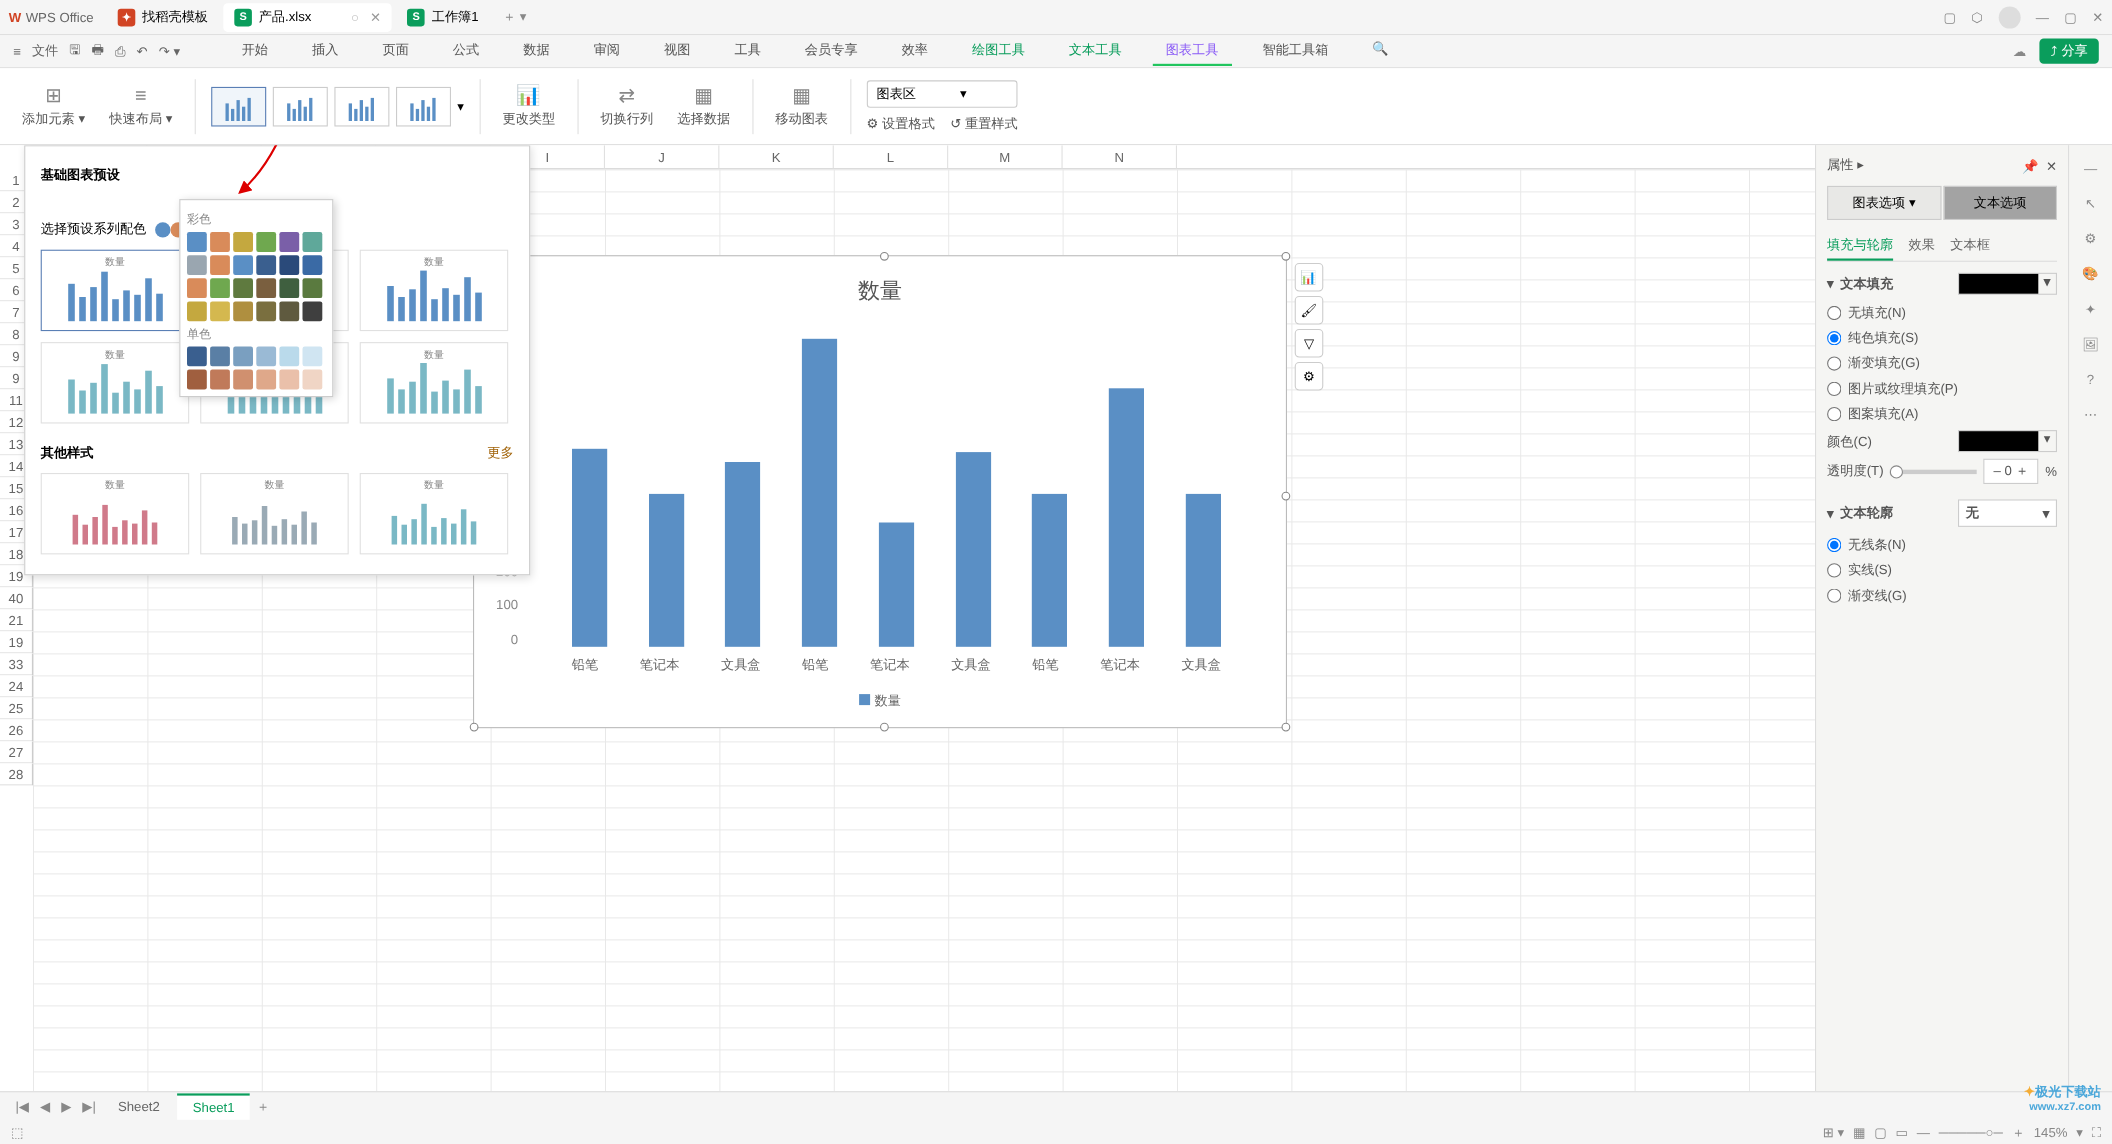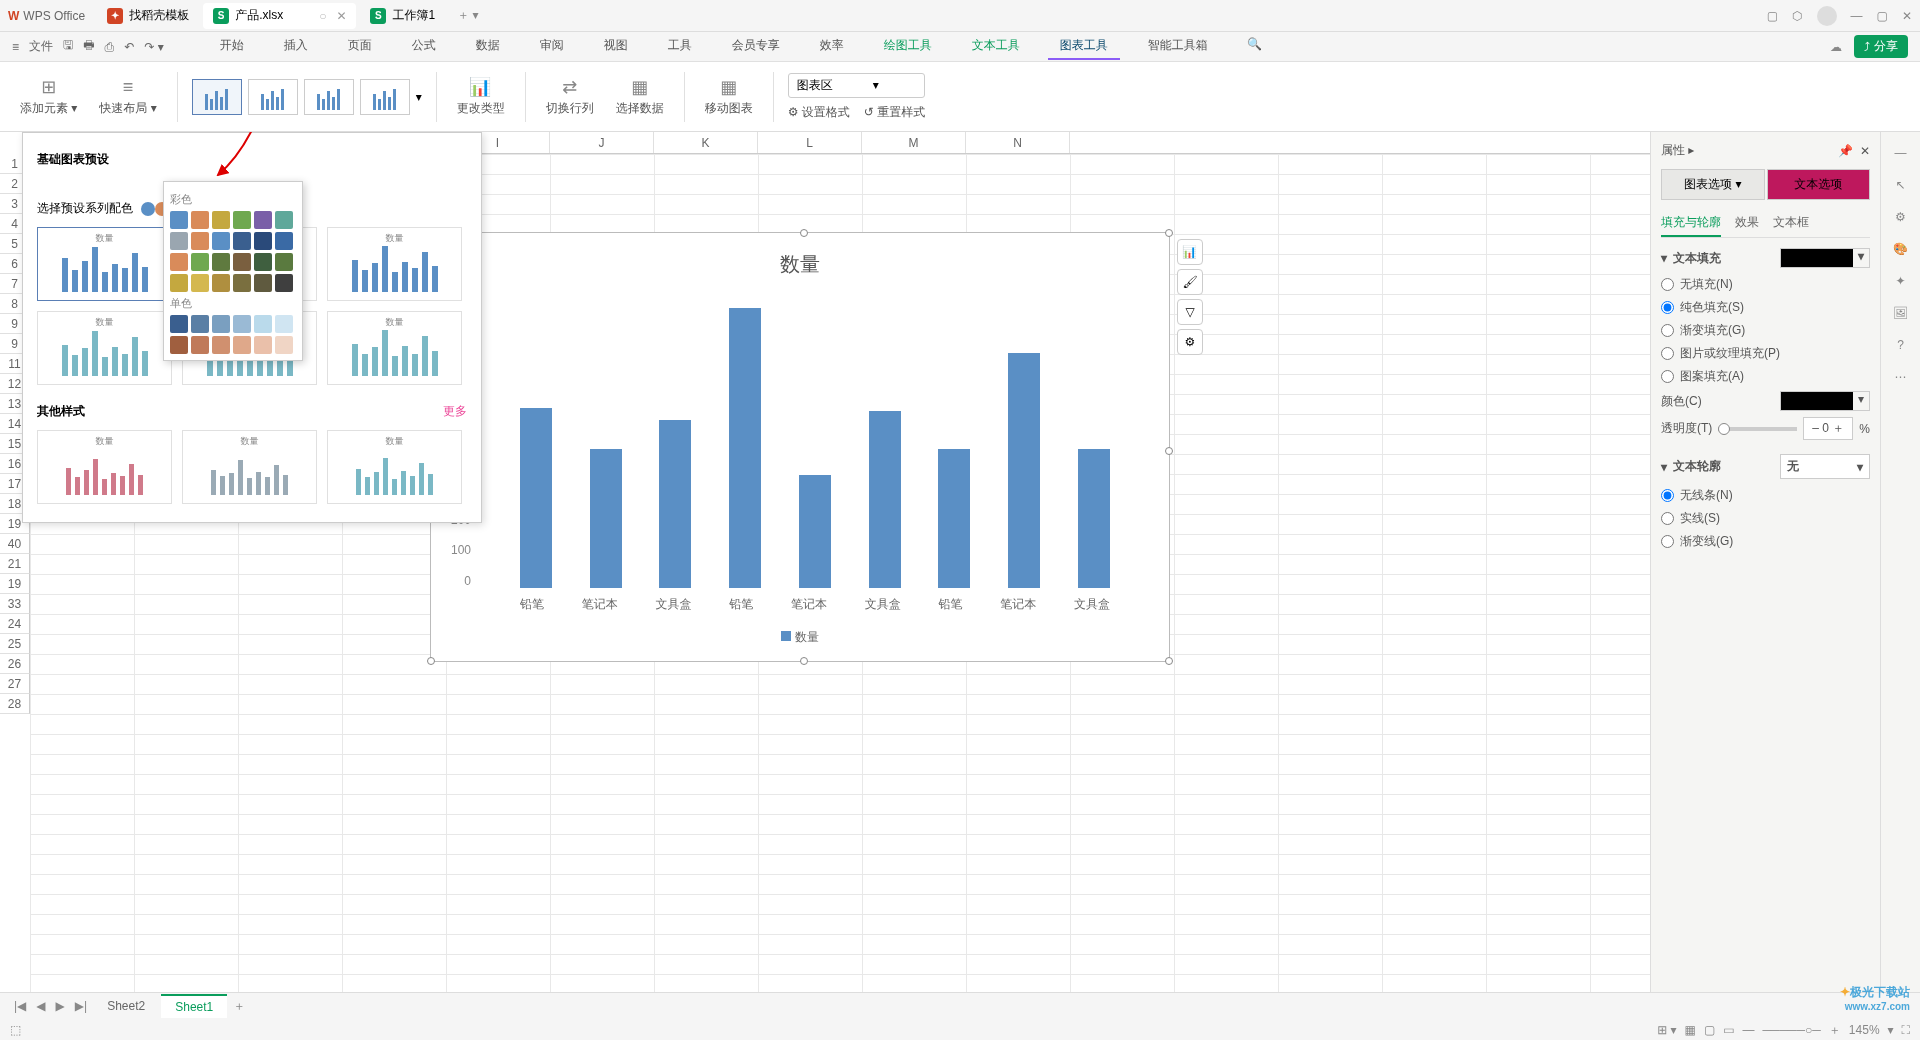--- a/index.html
+++ b/index.html
@@ -14,21 +14,21 @@
 .tab-icon.green{background:#0a9d5c;}
 .tab .close{color:#999;margin-left:4px;}
 .tab-add{color:#888;padding:0 8px;}
 .title-right{margin-left:auto;display:flex;gap:14px;align-items:center;color:#888;}
 .title-right .avatar{width:20px;height:20px;border-radius:50%;background:#ddd;}
 .menubar{height:30px;background:#f5f5f5;display:flex;align-items:center;padding:0 12px;gap:4px;border-bottom:1px solid #e0e0e0;}
 .menu-left{display:flex;align-items:center;gap:10px;color:#666;}
 .menu-tabs{display:flex;margin-left:40px;gap:16px;}
 .menu-item{padding:4px 12px;color:#555;}
 .menu-item.green{color:#0a9d5c;}
-.menu-item.active{color:#0c4a6e;border-bottom:2px solid #8b5cf6;}
+.menu-item.active{color:#8b5cf6;border-bottom:2px solid #22c55e;}
 .menu-right{margin-left:auto;display:flex;gap:12px;align-items:center;}
 .share-btn{background:#0a9d5c;color:#fff;padding:3px 10px;border-radius:4px;display:flex;gap:4px;align-items:center;}
 .ribbon{height:70px;background:#fff;display:flex;align-items:center;padding:0 14px;gap:10px;border-bottom:1px solid #ddd;}
 .ribbon-group{display:flex;flex-direction:column;align-items:center;gap:2px;color:#555;padding:0 6px;}
 .ribbon-group .icon{font-size:18px;color:#888;}
 .ribbon-sep{width:1px;height:50px;background:#e0e0e0;margin:0 4px;}
 .preset-row{display:flex;gap:6px;align-items:center;}
 .preset-thumb{width:50px;height:36px;border:1px solid #ccc;display:flex;align-items:flex-end;justify-content:center;gap:2px;padding:4px;}
 .preset-thumb.sel{border-color:#5a7fb5;background:#f0f5fa;}
 .preset-thumb span{width:3px;background:#5a8fc5;}
@@ -50,39 +50,39 @@
 .color-popup{position:absolute;top:48px;left:140px;width:140px;background:#fff;border:1px solid #ccc;box-shadow:2px 2px 8px rgba(0,0,0,0.2);padding:6px;z-index:110;}
 .color-popup .sect{color:#888;font-size:11px;margin:4px 0;}
 .color-grid{display:flex;flex-wrap:wrap;gap:3px;}
 .color-grid span{width:18px;height:18px;border-radius:2px;}
 .preset-grid{display:flex;flex-wrap:wrap;gap:10px;margin-top:10px;}
 .preset-card{width:135px;height:74px;border:1px solid #e0e0e0;display:flex;align-items:flex-end;justify-content:center;gap:4px;padding:8px;position:relative;}
 .preset-card.sel{border-color:#5a7fb5;}
 .preset-card .bar{width:6px;background:#5a8fc5;}
 .preset-card .ttl{position:absolute;top:4px;font-size:9px;color:#888;}
 .other-head{display:flex;justify-content:space-between;margin-top:18px;font-weight:bold;}
-.other-head a{color:#ec4899;font-weight:normal;}
+.other-head a{color:#a16207;font-weight:normal;}
 .arrow{position:absolute;top:-10px;left:180px;width:60px;height:60px;pointer-events:none;}
 .chart-embed{position:absolute;top:100px;left:430px;width:740px;height:430px;background:#fff;border:1px solid #bbb;}
 .chart-title{text-align:center;font-size:20px;color:#555;margin-top:18px;}
 .chart-body{position:relative;height:290px;margin:20px 40px 0 60px;}
 .y-axis{position:absolute;left:-40px;top:0;height:100%;display:flex;flex-direction:column;justify-content:space-between;align-items:flex-end;color:#888;}
 .bars{position:absolute;left:10px;right:0;bottom:0;height:100%;display:flex;align-items:flex-end;justify-content:space-around;}
 .bars .b{width:32px;background:#5a8fc5;}
 .x-labels{display:flex;justify-content:space-around;margin:8px 40px 0 70px;color:#666;}
 .legend{text-align:center;margin-top:16px;color:#666;}
 .legend .sq{display:inline-block;width:10px;height:10px;background:#5a8fc5;margin-right:4px;}
 .handle{position:absolute;width:8px;height:8px;border:1px solid #888;background:#fff;border-radius:50%;}
 .chart-tools{position:absolute;right:-34px;top:6px;display:flex;flex-direction:column;gap:4px;}
 .chart-tools div{width:26px;height:26px;border:1px solid #ccc;border-radius:4px;display:flex;align-items:center;justify-content:center;background:#fff;}
 .right-panel{width:230px;background:#f5f5f3;border-left:1px solid #ddd;padding:10px;}
 .rp-head{display:flex;justify-content:space-between;align-items:center;margin-bottom:10px;color:#555;}
 .rp-tabs{display:flex;gap:2px;margin-bottom:10px;}
 .rp-tab{flex:1;padding:6px;text-align:center;background:#e8e8e6;border:1px solid #ccc;}
-.rp-tab.active{background:#be185d;}
+.rp-tab.active{background:#a3a3a3;}
 .rp-subtabs{display:flex;gap:14px;border-bottom:1px solid #ddd;margin-bottom:10px;}
 .rp-subtab{padding:4px 0;color:#666;}
 .rp-subtab.active{color:#0a9d5c;border-bottom:2px solid #0a9d5c;}
 .rp-section{margin-bottom:14px;}
 .rp-section-head{display:flex;align-items:center;gap:6px;font-weight:bold;color:#555;margin-bottom:8px;}
 .rp-row{display:flex;align-items:center;gap:6px;margin:6px 0;color:#555;}
 .rp-row input[type=radio]{margin:0;}
 .rp-select{flex:1;border:1px solid #ccc;padding:3px 6px;display:flex;justify-content:space-between;align-items:center;background:#fff;}
 .swatch-btn{width:90px;height:20px;border:1px solid #ccc;}
 .swatch-btn.filled{display:flex;}

